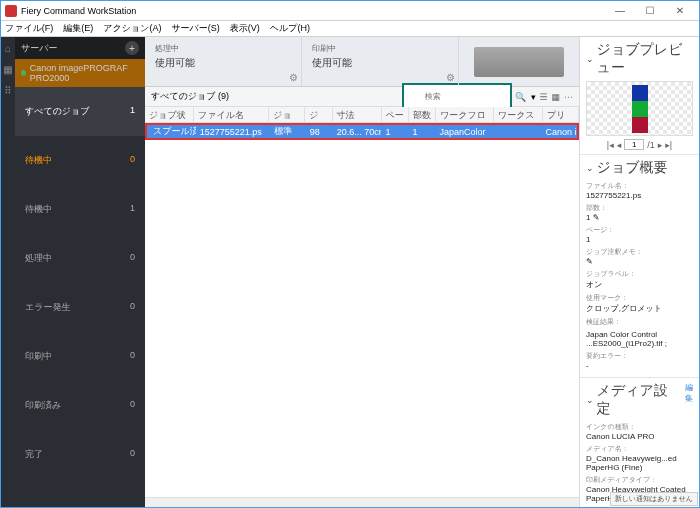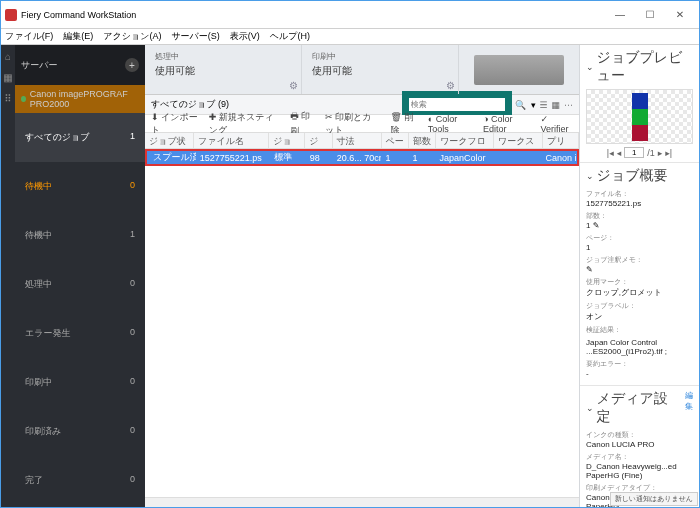--- a/index.html
+++ b/index.html
@@ -1,44 +1,44 @@
 <!DOCTYPE html>
 <html><head>
 <meta charset="utf-8">
 <style>
 *{margin:0;padding:0;box-sizing:border-box;font-family:"Meiryo UI","Segoe UI",sans-serif;font-size:9px}
 body{background:#fff;overflow:hidden}
 .window{width:700px;height:508px;display:flex;flex-direction:column;border:1px solid #4a9de8}
-.titlebar{height:28px;background:#fff;display:flex;align-items:center;padding:0 4px;border-bottom:1px solid #d0d0d0}
+.titlebar{height:20px;background:#fff;display:flex;align-items:center;padding:0 4px;border-bottom:1px solid #d0d0d0}
 .titlebar .icon{width:12px;height:12px;background:#c33;margin-right:4px;border-radius:2px}
 .titlebar .title{flex:1;font-size:9px}
 .titlebar .winbtn{width:30px;height:20px;display:flex;align-items:center;justify-content:center;font-size:10px;color:#555}
 .menubar{height:16px;background:#fff;display:flex;align-items:center;padding:0 4px;gap:10px;font-size:9px;border-bottom:1px solid #d0d0d0}
 .body{flex:1;display:flex;overflow:hidden}
 .iconstrip{width:14px;background:#2a2d33;display:flex;flex-direction:column;align-items:center;padding-top:6px;gap:10px;color:#888}
 .iconstrip span{font-size:10px}
 .sidebar{width:130px;background:#2a2d33;color:#ccc;display:flex;flex-direction:column}
-.sb-head{background:#1c1e22;height:40px;display:flex;align-items:center;justify-content:space-between;padding:0 6px;font-size:10px}
+.sb-head{background:#1c1e22;height:22px;display:flex;align-items:center;justify-content:space-between;padding:0 6px;font-size:10px}
 .sb-head .plus{width:14px;height:14px;background:#444;border-radius:50%;display:flex;align-items:center;justify-content:center;font-size:10px}
 .sb-srv{padding:4px 6px;font-size:9px;display:flex;align-items:center;gap:4px}
 .sb-srv.sel{background:#a16207}
 .sb-srv .dot{width:6px;height:6px;background:#5a5;border-radius:50%}
 .sb-item{display:flex;justify-content:space-between;padding:18px 10px;font-size:9px;color:#aaa}
 .sb-item.active{background:#3a3d43;color:#fff}
 .sb-item.hl{color:#f90}
 .main{flex:1;display:flex;flex-direction:column;overflow:hidden}
 .statusbar{height:50px;background:#e8ebef;display:flex;border-bottom:1px solid #ccc}
 .statuscell{flex:1;border-right:1px solid #d5d8dc;padding:6px 10px;position:relative}
 .statuscell .lbl{font-size:8px;color:#666}
 .statuscell .val{font-size:10px;color:#333;margin-top:2px}
 .statuscell .gear{position:absolute;bottom:3px;right:3px;font-size:10px;color:#889}
 .statusimg{width:120px;padding:6px;display:flex;align-items:center;justify-content:center}
 .printer-img{width:90px;height:30px;background:linear-gradient(#aaa,#888);border-radius:2px}
 .listhead{height:20px;display:flex;align-items:center;justify-content:space-between;padding:0 6px;background:#f4f5f7;border-bottom:1px solid #ddd}
-.search{width:110px;height:27px;border:7px solid #0f766e;padding:0 2px;font-size:8px}
+.search{width:110px;height:27px;border:2px solid #0f766e;padding:0 21px;font-size:8px}
 .viewbtns{display:flex;gap:4px;color:#666}
 .toolbar{height:18px;display:flex;align-items:center;gap:10px;padding:0 6px;background:#fff;border-bottom:1px solid #ddd;font-size:8px;color:#444}
 .toolbar span{display:flex;align-items:center;gap:2px}
 .colhead{height:16px;display:flex;background:#f4f5f7;border-bottom:1px solid #ddd;font-size:8px;color:#555}
 .colhead div{padding:2px 4px;border-right:1px solid #e0e0e0}
 .row{height:17px;display:flex;align-items:center;background:#4a8de8;color:#fff;font-size:8px;border:2px solid #d33;margin:0}
 .row div{padding:0 4px;overflow:hidden;white-space:nowrap}
 .row .ficon{width:12px;height:12px;background:#fd5;border-radius:1px;margin-left:2px}
 .listbody{flex:1;background:#fff;overflow:auto;display:flex;flex-direction:column}
 .scrollspace{flex:1}
@@ -149,30 +149,20 @@
           <input class="search" placeholder="検索" style="">
           <span>🔍</span>
           <span>▾</span>
           <span class="viewbtns">
             <span>☰</span>
             <span>▦</span>
             <span>⋯</span>
           </span>
         </div>
       </div>
-      <div class="toolbar" id="toolbar">
-          <span>⬇ インポート</span>
-          <span>✚ 新規ネスティング</span>
-          <span>🖶 印刷</span>
-          <span>✂ 印刷とカット</span>
-          <span>🗑 削除</span>
-          <span>◐ Color Tools</span>
-          <span>◑ Color Editor</span>
-          <span>✓ Verifier</span>
-        </div>
       <div class="colhead" id="colhead">
           <div class="c-status">ジョブ状況</div>
           <div class="c-file">ファイル名</div>
           <div class="c-type">ジョブの種類</div>
           <div class="c-id">ジョブID</div>
           <div class="c-size">寸法</div>
           <div class="c-page">ページ</div>
           <div class="c-copies">部数</div>
           <div class="c-wf">ワークフロー</div>
           <div class="c-ws">ワークスペース</div>
@@ -227,26 +217,26 @@
             </div>
             <div class="rp-row">
               <span class="k">ページ：</span>
               <span class="v">1</span>
             </div>
             <div class="rp-row">
               <span class="k">ジョブ注釈メモ：</span>
               <span class="v">✎</span>
             </div>
             <div class="rp-row">
+              <span class="k">ジョブラベル：</span>
+              <span class="v">オン</span>
+            </div>
+            <div class="rp-row">
               <span class="k">使用マーク：</span>
               <span class="v">クロップ,グロメット</span>
-            </div>
-            <div class="rp-row">
-              <span class="k">ジョブラベル：</span>
-              <span class="v">オン</span>
             </div>
             <div class="rp-row">
               <span class="k">検証結果：</span>
               <span class="v"></span>
             </div>
             <div class="rp-row">
               <span class="k"></span>
               <span class="v">Japan Color Control ...ES2000_(i1Pro2).tif ;</span>
             </div>
             <div class="rp-row">

